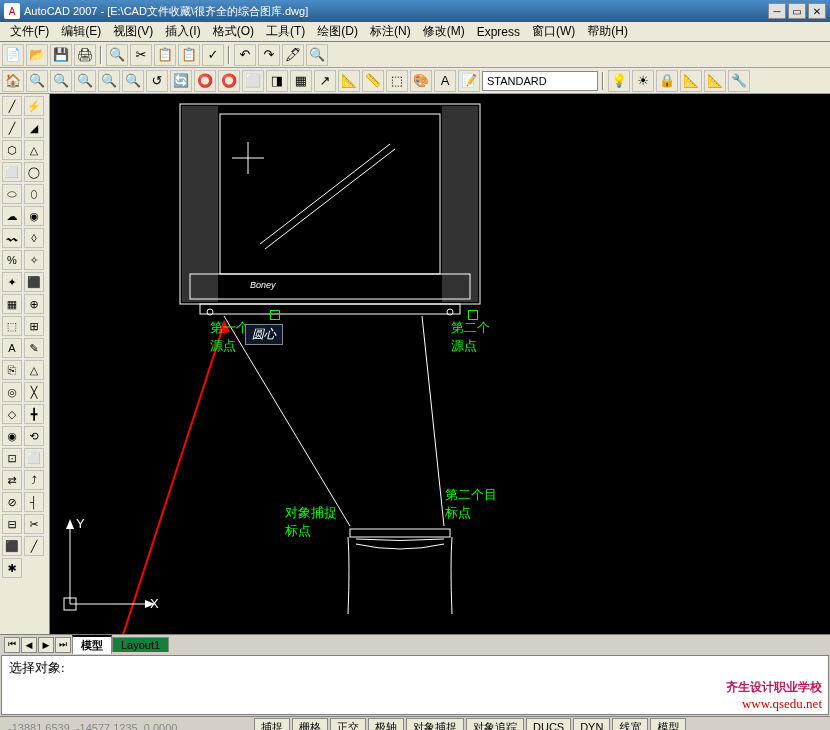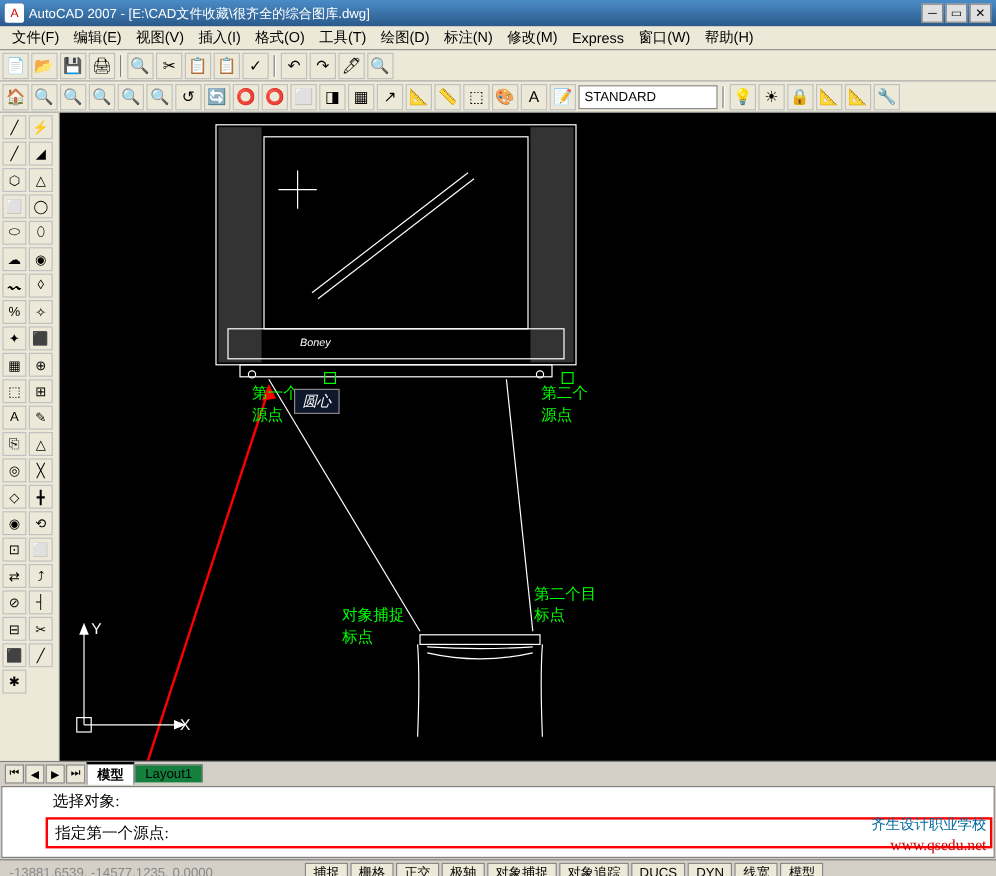--- a/index.html
+++ b/index.html
@@ -24,30 +24,30 @@
     .left-tools .lt-btn { width: 20px; height: 20px; border: 1px solid #c0c0c0; background: #ece9d8; display: flex; align-items: center; justify-content: center; font-size: 11px; cursor: default; }
     
     .canvas-area { flex: 1; background: #000; position: relative; overflow: hidden; }
     .canvas-area svg { position: absolute; top: 0; left: 0; }
     
     .tabs-row { height: 20px; background: #d4d0c8; display: flex; align-items: center; padding: 0 4px; border-top: 1px solid #808080; }
     .tabs-row .nav-btn { width: 16px; height: 16px; border: 1px solid #888; background: #ece9d8; font-size: 9px; display: flex; align-items: center; justify-content: center; margin-right: 1px; }
     .tabs-row .tab { padding: 1px 8px; background: #15803d; border: 1px solid #888; border-bottom: none; font-size: 11px; cursor: default; }
     .tabs-row .tab.active { background: #fff; border-top: 2px solid #000; font-weight: bold; }
     
-    .cmd-area { height: 60px; background: #fff; border: 1px solid #808080; margin: 1px; padding-left: 35px; }
+    .cmd-area { height: 60px; background: #fff; border: 1px solid #808080; margin: 1px; }
     .cmd-line { padding: 2px 6px; font-size: 13px; font-family: SimSun; }
     .cmd-highlight { border: 2px solid red; margin: 1px; }
     
     .statusbar { height: 22px; background: #d4d0c8; display: flex; align-items: center; padding: 0 4px; border-top: 1px solid #808080; }
     .statusbar .coords { width: 250px; font-size: 11px; color: #888; padding: 0 4px; }
     .statusbar .stat-btn { padding: 2px 6px; border: 1px solid #888; background: #ece9d8; font-size: 11px; margin-right: 2px; }
     
     .watermark { position: absolute; right: 8px; bottom: 18px; text-align: right; font-size: 12px; font-family: "Microsoft YaHei"; pointer-events: none; }
-    .watermark .wm1 { color: #0369a1; font-weight: normal; }
+    .watermark .wm1 { color: #be185d; font-weight: bold; }
     .watermark .wm2 { color: #c00; font-size: 13px; }
     
     .tooltip-box { position: absolute; background: #0f172a; color: #fff; border: 1px solid #888; padding: 1px 6px; font-size: 12px; font-style: italic; }
     .canvas-label { position: absolute; color: #0f0; font-size: 13px; font-family: Liberation Sans, sans-serif; white-space: pre; }
     .osnap-box { width: 10px; height: 10px; border: 1px solid #0f0; position: absolute; }
   </style>
 </head>
 <body>
 
 <div class="titlebar">
@@ -229,21 +229,20 @@
     <div class="nav-btn">⏮</div>
     <div class="nav-btn">◀</div>
     <div class="nav-btn">▶</div>
     <div class="nav-btn">⏭</div>
     <div class="tab active">模型</div>
     <div class="tab">Layout1</div>
   </div>
 
 <div class="cmd-area">
   <div class="cmd-line" style="border:1px solid transparent;">选择对象:</div>
-  <div class="cmd-line cmd-highlight">指定第一个源点:</div>
 </div>
 
 <div class="statusbar">
   <span class="coords">-13881.6539, -14577.1235, 0.0000</span>
   <span id="statbtns"><span class="stat-btn">捕捉</span><span class="stat-btn">栅格</span><span class="stat-btn">正交</span><span class="stat-btn">极轴</span><span class="stat-btn">对象捕捉</span><span class="stat-btn">对象追踪</span><span class="stat-btn">DUCS</span><span class="stat-btn">DYN</span><span class="stat-btn">线宽</span><span class="stat-btn">模型</span></span>
 </div>
 
 <div class="watermark">
   <div class="wm1">齐生设计职业学校</div>
   <div class="wm2">www.qsedu.net</div>

